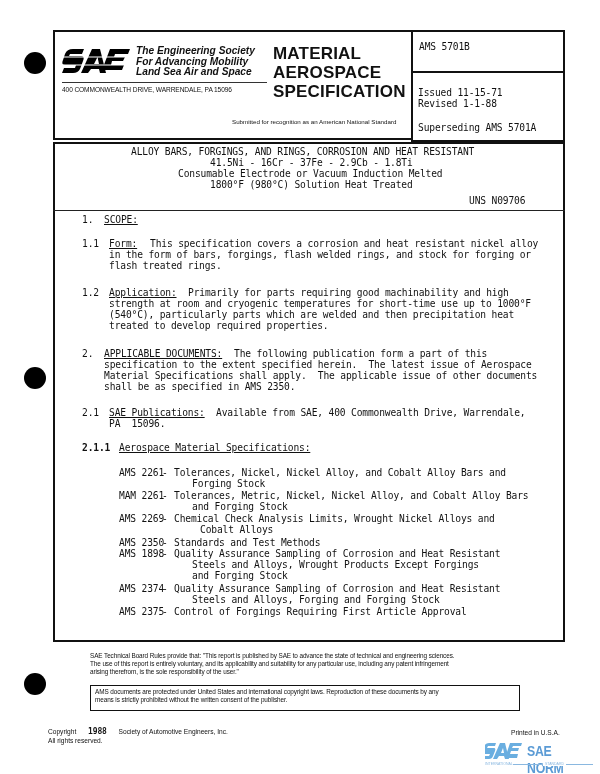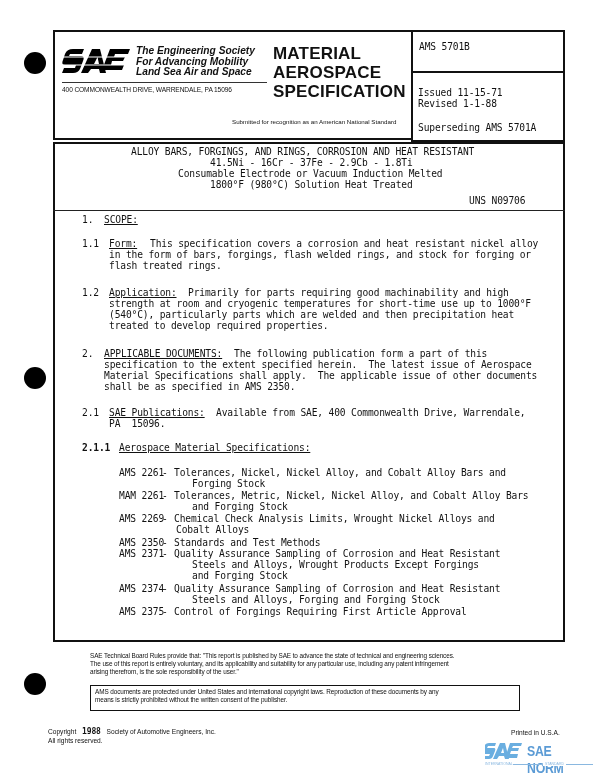--- a/index.html
+++ b/index.html
@@ -114,27 +114,27 @@
 <div class="abs mono" style="left:192px;top:478px;">Forging Stock</div>
 
 <div class="abs mono" style="left:119px;top:490px;">MAM 2261</div>
 <div class="abs mono" style="left:162px;top:490px;">-</div>
 <div class="abs mono" style="left:174px;top:490px;">Tolerances, Metric, Nickel, Nickel Alloy, and Cobalt Alloy Bars</div>
 <div class="abs mono" style="left:192px;top:501px;">and Forging Stock</div>
 
 <div class="abs mono" style="left:119px;top:513px;">AMS 2269</div>
 <div class="abs mono" style="left:162px;top:513px;">-</div>
 <div class="abs mono" style="left:174px;top:513px;">Chemical Check Analysis Limits, Wrought Nickel Alloys and</div>
-<div class="abs mono" style="left:176px;top:524px;text-align:center;">Cobalt Alloys</div>
+<div class="abs mono" style="left:200px;top:524px;text-align:center;">Cobalt Alloys</div>
 
 <div class="abs mono" style="left:119px;top:537px;">AMS 2350</div>
 <div class="abs mono" style="left:162px;top:537px;">-</div>
 <div class="abs mono" style="left:174px;top:537px;">Standards and Test Methods</div>
 
-<div class="abs mono" style="left:119px;top:548px;">AMS 2371</div>
+<div class="abs mono" style="left:119px;top:548px;">AMS 1898</div>
 <div class="abs mono" style="left:162px;top:548px;">-</div>
 <div class="abs mono" style="left:174px;top:548px;">Quality Assurance Sampling of Corrosion and Heat Resistant</div>
 <div class="abs mono" style="left:192px;top:559px;">Steels and Alloys, Wrought Products Except Forgings</div>
 <div class="abs mono" style="left:192px;top:570px;">and Forging Stock</div>
 
 <div class="abs mono" style="left:119px;top:583px;">AMS 2374</div>
 <div class="abs mono" style="left:162px;top:583px;">-</div>
 <div class="abs mono" style="left:174px;top:583px;">Quality Assurance Sampling of Corrosion and Heat Resistant</div>
 <div class="abs mono" style="left:192px;top:594px;">Steels and Alloys, Forging and Forging Stock</div>
 
@@ -148,21 +148,21 @@
   <div>arising therefrom, is the sole responsibility of the user."</div>
 </div>
 
 <div class="abs sans fine notice-box">
   <div>AMS documents are protected under United States and international copyright laws. Reproduction of these documents by any</div>
   <div>means is strictly prohibited without the written consent of the publisher.</div>
 </div>
 
 <div class="abs sans" style="left:48px;top:726px;font-size:6.6px;line-height:8px;">
   <span>Copyright</span>
-  <span class="mono" style="font-size:8px;font-weight:bold;margin:0 4px;">1988</span>
+  <span class="mono" style="font-size:8px;font-weight:bold;margin:0 10px;">1988</span>
   <span>Society of Automotive Engineers, Inc.</span>
   <div>All rights reserved.</div>
 </div>
 
 <div class="abs sans" style="left:511px;top:729px;font-size:6.6px;">Printed in U.S.A.</div>
 
 <div class="abs" style="left:485px;top:742px;width:110px;height:28px;">
   <svg class="abs" style="left:0;top:0;" width="38" height="18" viewBox="0 0 38 18">
     <g fill="#6aaee0">
       <path d="M1 1 h10 l-1 3 h-7 l-1 2 h7 q2 0 1 3 l-2 5 q-1 3 -4 3 h-7 l1 -3 h6 l1 -2 h-6 q-2 0 -1 -3 l1 -4 q1 -4 5 -4z"></path>

